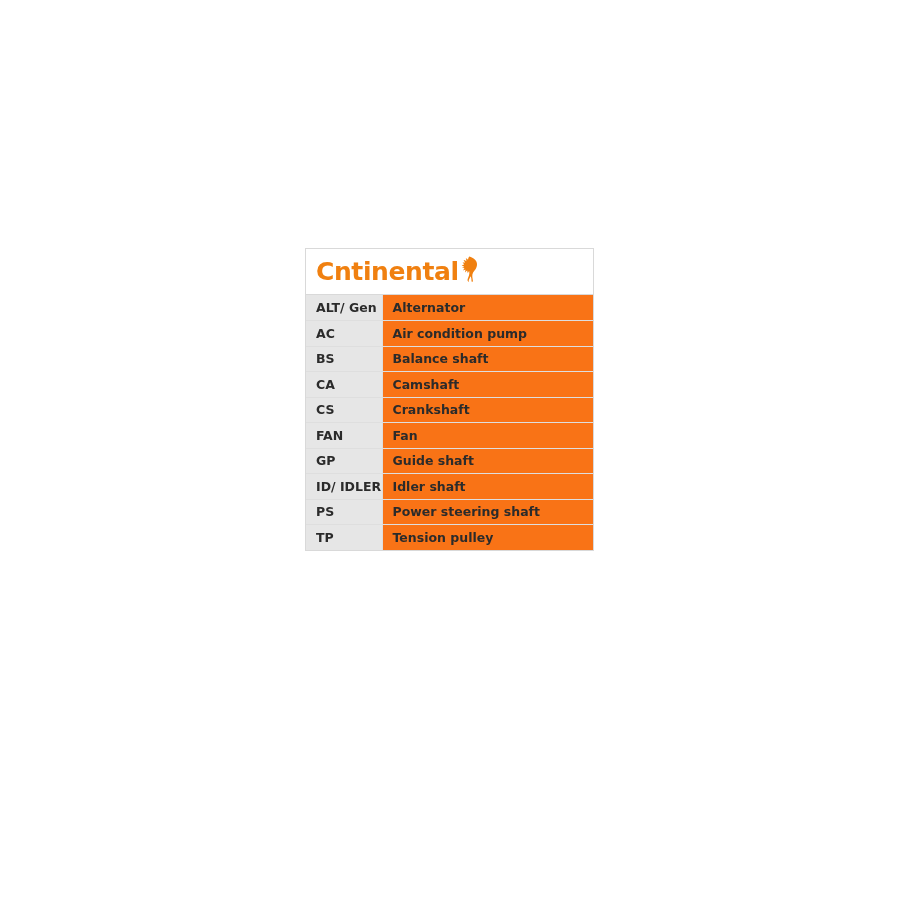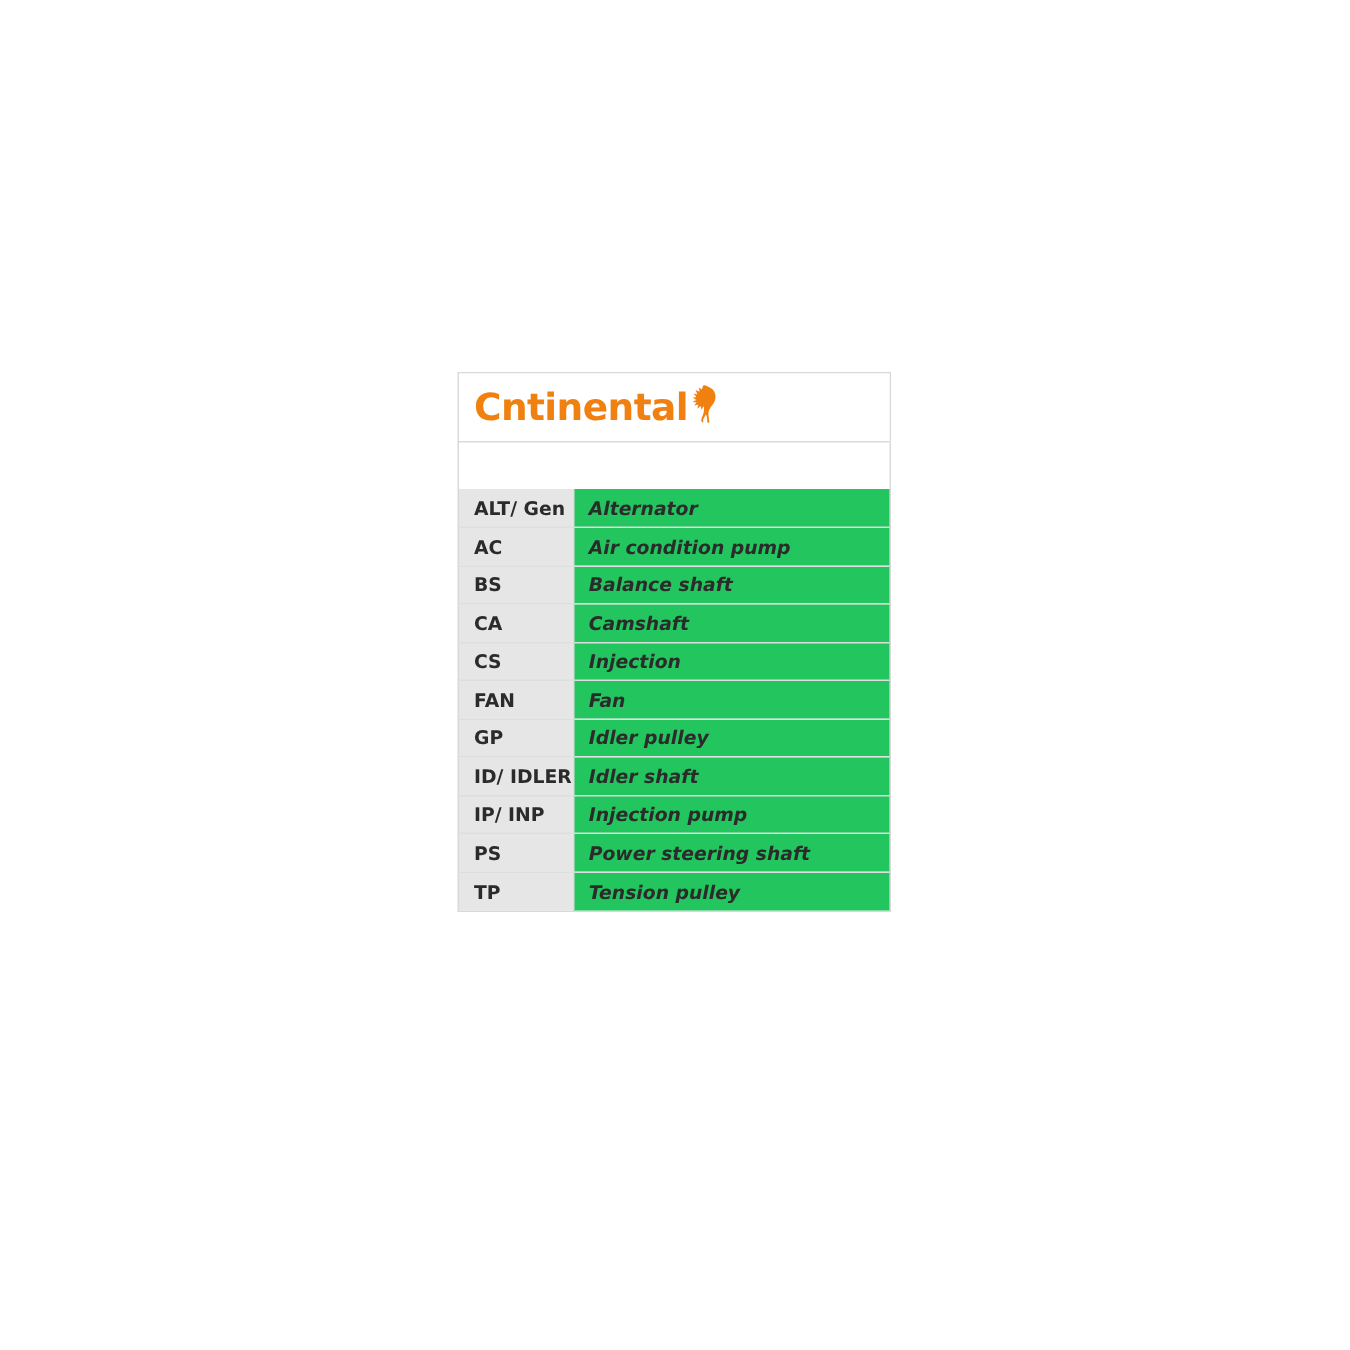--- a/index.html
+++ b/index.html
@@ -58,21 +58,20 @@
     display: inline-block;
     width: 20px;
     height: 26px;
     position: relative;
     top: -3px;
   }
   .legend-table {
     width: 100%;
     border-collapse: collapse;
     table-layout: fixed;
-    margin-top: 31px;
   }
   .legend-table tr {
     height: 25.5px;
   }
   .legend-table td {
     border-bottom: 1px solid #dedede;
     font-size: 12.5px;
     color: #2b2b2b;
     padding: 0 0 0 10px;
     vertical-align: middle;
@@ -81,23 +80,22 @@
   .legend-table tr:last-child td {
     border-bottom: none;
   }
   .col-abbr {
     width: 76px;
     background: #e6e6e6;
     border-right: 1px solid #dedede;
     font-weight: bold;
   }
   .col-desc {
-    background: #22c55e;
+    background: #f97316;
     font-weight: bold;
-    font-style: italic;
   }
 </style>
 </head>
 <body>
 
 <div class="page">
 
   <div class="legend-card">
 
     <div class="brand-row">
@@ -124,37 +122,33 @@
         <tr>
           <td class="col-abbr">BS</td>
           <td class="col-desc">Balance shaft</td>
         </tr>
         <tr>
           <td class="col-abbr">CA</td>
           <td class="col-desc">Camshaft</td>
         </tr>
         <tr>
           <td class="col-abbr">CS</td>
-          <td class="col-desc">Injection</td>
+          <td class="col-desc">Crankshaft</td>
         </tr>
         <tr>
           <td class="col-abbr">FAN</td>
           <td class="col-desc">Fan</td>
         </tr>
         <tr>
           <td class="col-abbr">GP</td>
-          <td class="col-desc">Idler pulley</td>
+          <td class="col-desc">Guide shaft</td>
         </tr>
         <tr>
           <td class="col-abbr">ID/ IDLER</td>
           <td class="col-desc">Idler shaft</td>
-        </tr>
-        <tr>
-          <td class="col-abbr">IP/ INP</td>
-          <td class="col-desc">Injection pump</td>
         </tr>
         <tr>
           <td class="col-abbr">PS</td>
           <td class="col-desc">Power steering shaft</td>
         </tr>
         <tr>
           <td class="col-abbr">TP</td>
           <td class="col-desc">Tension pulley</td>
         </tr>
       </tbody>

